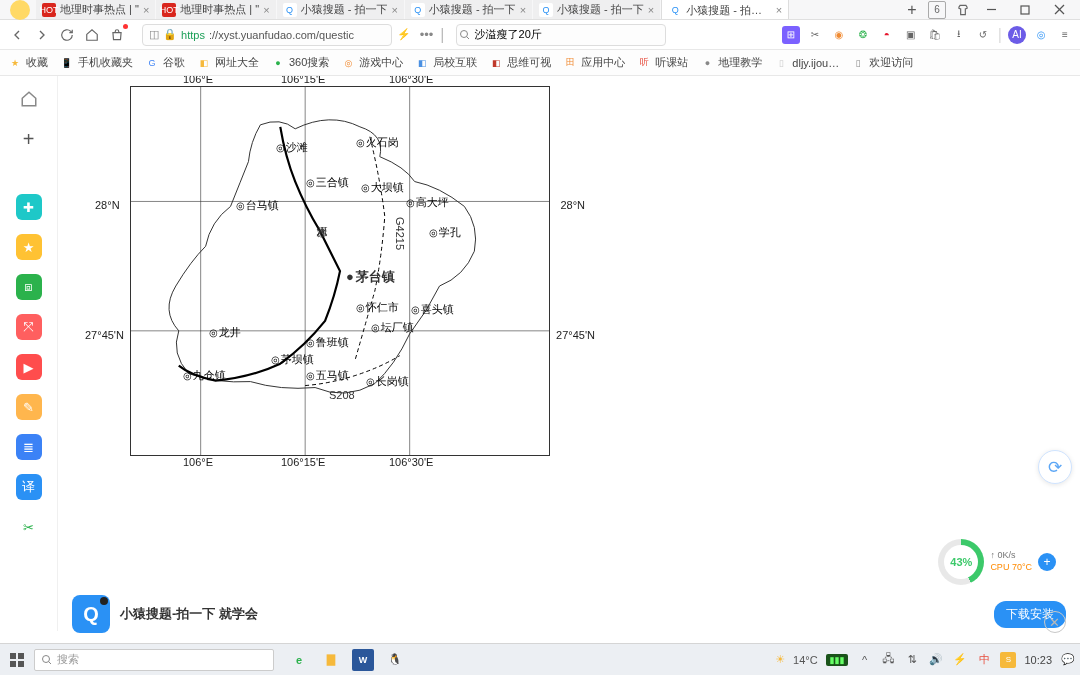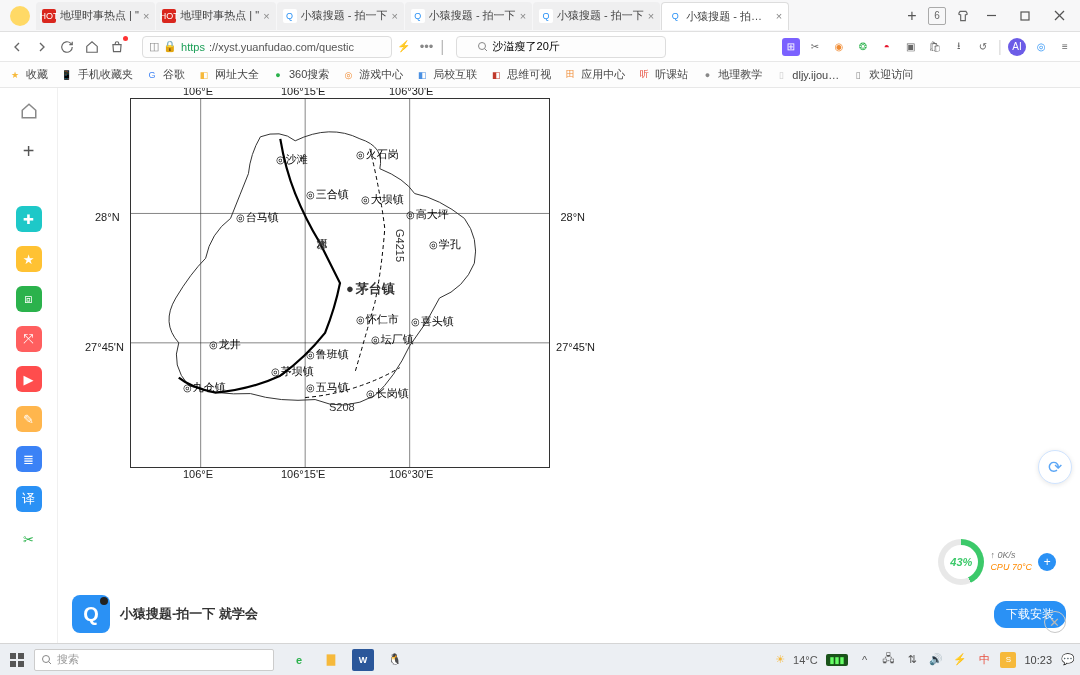--- a/index.html
+++ b/index.html
@@ -1,19 +1,19 @@
 <!DOCTYPE html>
 <html><head>
 <meta charset="utf-8">
 <style>
 * { margin: 0; padding: 0; box-sizing: border-box; font-family: "Microsoft YaHei", Arial, sans-serif; }
 body { width: 1080px; height: 675px; background: #fff; overflow: hidden; position: relative; }
 
 
-.titlebar { height: 32px; background: #f7f7f8; display: flex; align-items: center; padding: 0 4px; border-bottom: 1px solid #e0e0e0; }
+.titlebar { height: 20px; background: #f7f7f8; display: flex; align-items: center; padding: 0 4px; border-bottom: 1px solid #e0e0e0; }
 .tabs { display: flex; flex: 1; align-items: center; height: 100%; gap: 1px; overflow: hidden; }
 .avatar { width: 20px; height: 20px; border-radius: 50%; background: #ffd966; margin: 0 6px; flex-shrink: 0; }
 .tab { display: flex; align-items: center; height: 28px; padding: 0 6px; background: #efeff0; border-radius: 4px 4px 0 0; font-size: 11px; color: #444; gap: 4px; max-width: 128px; min-width: 60px; cursor: pointer; }
 .tab.active { background: #fff; border: 1px solid #ddd; border-bottom: none; }
 .tab .t-icon { width: 14px; height: 14px; border-radius: 2px; flex-shrink: 0; display: flex; align-items: center; justify-content: center; font-size: 9px; color: #fff; }
 .tab .t-label { white-space: nowrap; overflow: hidden; text-overflow: ellipsis; flex: 1; }
 .tab .t-close { font-size: 11px; color: #888; cursor: pointer; }
 .newtab { width: 20px; height: 20px; display: flex; align-items: center; justify-content: center; color: #555; font-size: 16px; margin-left: 4px; cursor: pointer; }
 .win-badge { width: 18px; height: 18px; border: 1px solid #aaa; border-radius: 2px; font-size: 10px; display: flex; align-items: center; justify-content: center; color: #666; margin: 0 6px; }
 .win-ctrl { display: flex; gap: 0; }
@@ -25,21 +25,21 @@
 .nav-btn { width: 22px; height: 22px; display: flex; align-items: center; justify-content: center; color: #888; cursor: pointer; border-radius: 3px; }
 .nav-btn svg { stroke: #666; }
 .shop-dot { position: relative; }
 .shop-dot::after { content: ""; position: absolute; top: 0; right: 0; width: 5px; height: 5px; background: #f33; border-radius: 50%; }
 .urlbox { flex: 0 0 250px; height: 22px; border: 1px solid #ddd; border-radius: 4px; display: flex; align-items: center; padding: 0 6px; font-size: 11px; background: #fdfdfd; gap: 4px; overflow: hidden; }
 .urlbox .lock { color: #888; }
 .urlbox .proto { color: #1a9e56; }
 .urlbox .host { color: #555; white-space: nowrap; overflow: hidden; }
 .bolt { color: #888; font-size: 11px; margin: 0 2px; }
 .dots { color: #888; font-size: 13px; margin: 0 4px; cursor: pointer; }
-.searchbox { flex: 0 0 210px; height: 22px; border: 1px solid #ddd; border-radius: 4px; display: flex; align-items: center; padding: 0 20px; font-size: 11px; gap: 4px; background: #fdfdfd; margin-left: 8px; }
+.searchbox { flex: 0 0 210px; height: 22px; border: 1px solid #ddd; border-radius: 4px; display: flex; align-items: center; padding: 0 2px; font-size: 11px; gap: 4px; background: #fdfdfd; margin-left: 8px; }
 .searchbox svg { stroke: #888; }
 .ext-icons { display: flex; gap: 6px; margin-left: auto; align-items: center; }
 .ext-icon { width: 18px; height: 18px; border-radius: 3px; display: flex; align-items: center; justify-content: center; font-size: 10px; cursor: pointer; }
 
 
 .bookbar { height: 26px; display: flex; align-items: center; padding: 0 8px; gap: 12px; background: #fdfdfd; border-bottom: 1px solid #e8e8e8; font-size: 11px; color: #454545; overflow: hidden; }
 .bk { display: flex; align-items: center; gap: 4px; cursor: pointer; white-space: nowrap; }
 .bk-ico { width: 14px; height: 14px; border-radius: 2px; display: flex; align-items: center; justify-content: center; font-size: 9px; }
 
 
@@ -55,21 +55,21 @@
 .content-mask { position: absolute; left: 0; right: 0; bottom: 0; height: 70px; background: linear-gradient(to bottom, rgba(255,255,255,0), #fff 70%); pointer-events: none; }
 
 
 .promo { position: absolute; left: 58px; right: 0; bottom: 32px; height: 58px; display: flex; align-items: center; padding: 0 14px; background: #fff; }
 .promo-ico { width: 38px; height: 38px; border-radius: 8px; background: #2a91f5; color: #fff; display: flex; align-items: center; justify-content: center; font-size: 20px; font-weight: bold; position: relative; }
 .promo-ico::after { content: ""; position: absolute; top: 2px; right: 2px; width: 8px; height: 8px; background: #222; border-radius: 50%; }
 .promo-text { margin-left: 10px; font-size: 13px; font-weight: 600; color: #333; }
 .dl-btn { margin-left: auto; background: #2a91f5; color: #fff; font-size: 12px; padding: 5px 12px; border-radius: 12px; cursor: pointer; }
 
 
-.perf { position: absolute; right: 24px; bottom: 90px; display: flex; align-items: center; gap: 6px; font-style: italic; }
+.perf { position: absolute; right: 24px; bottom: 90px; display: flex; align-items: center; gap: 6px; }
 .perf-ring { width: 46px; height: 46px; border-radius: 50%; background: conic-gradient(#3cc96a 0 43%, #e8e8e8 43% 100%); display: flex; align-items: center; justify-content: center; }
 .perf-ring-inner { width: 34px; height: 34px; border-radius: 50%; background: #fff; display: flex; align-items: center; justify-content: center; font-size: 11px; font-weight: 600; color: #3cc96a; }
 .perf-meta { font-size: 9px; color: #777; line-height: 1.3; }
 .perf-meta .t { color: #ff8a00; }
 .perf-plus { width: 18px; height: 18px; border-radius: 50%; background: #2a91f5; color: #fff; font-size: 12px; display: flex; align-items: center; justify-content: center; }
 
 
 .wm { position: absolute; right: 14px; bottom: 42px; color: #b8b8b8; font-size: 19px; letter-spacing: 1px; pointer-events: none; display: flex; align-items: center; gap: 6px; }
 .wm-ico { width: 22px; height: 22px; border: 1.5px solid #c8c8c8; border-radius: 50%; display: flex; align-items: center; justify-content: center; font-size: 13px; }
 

